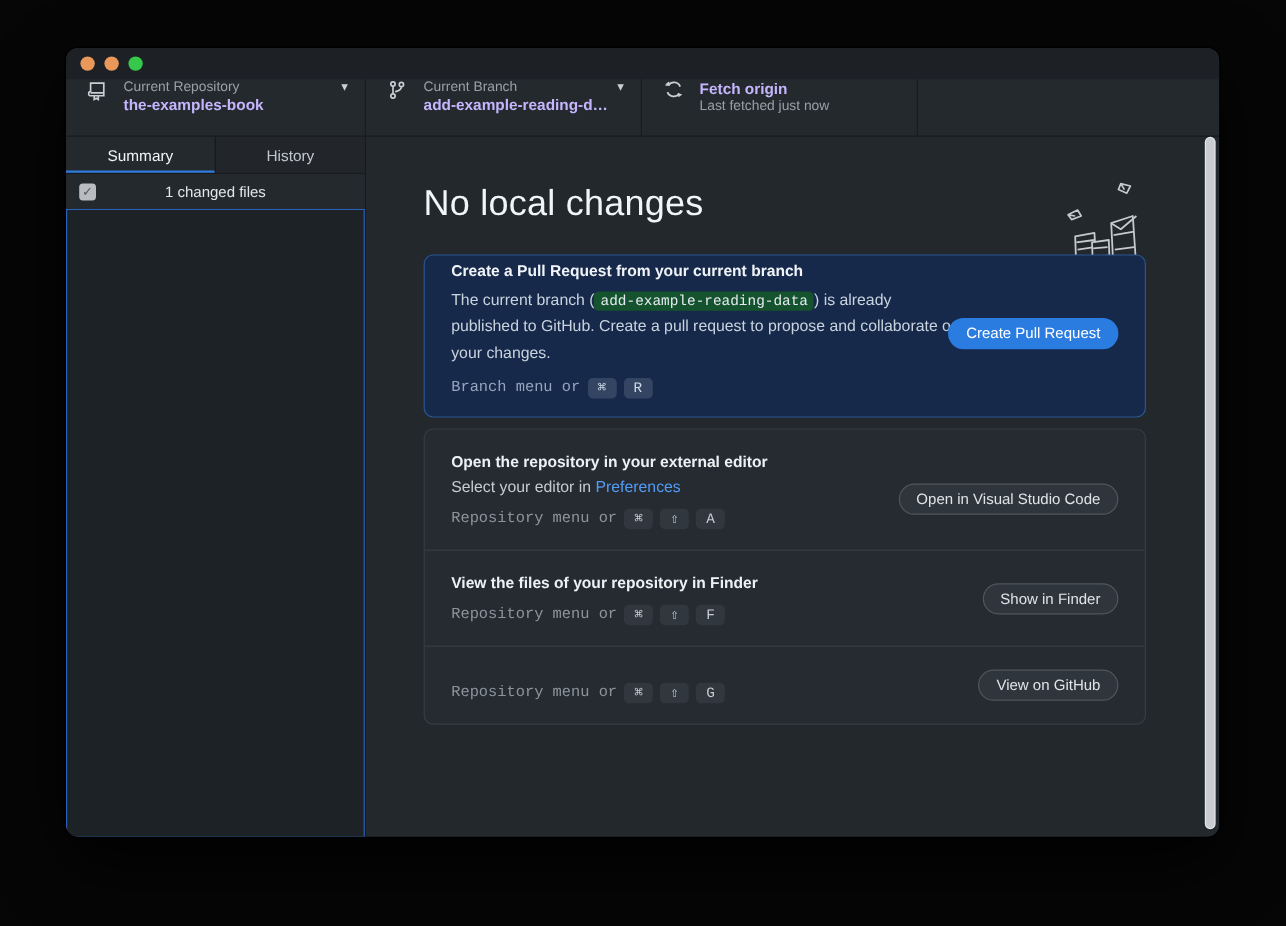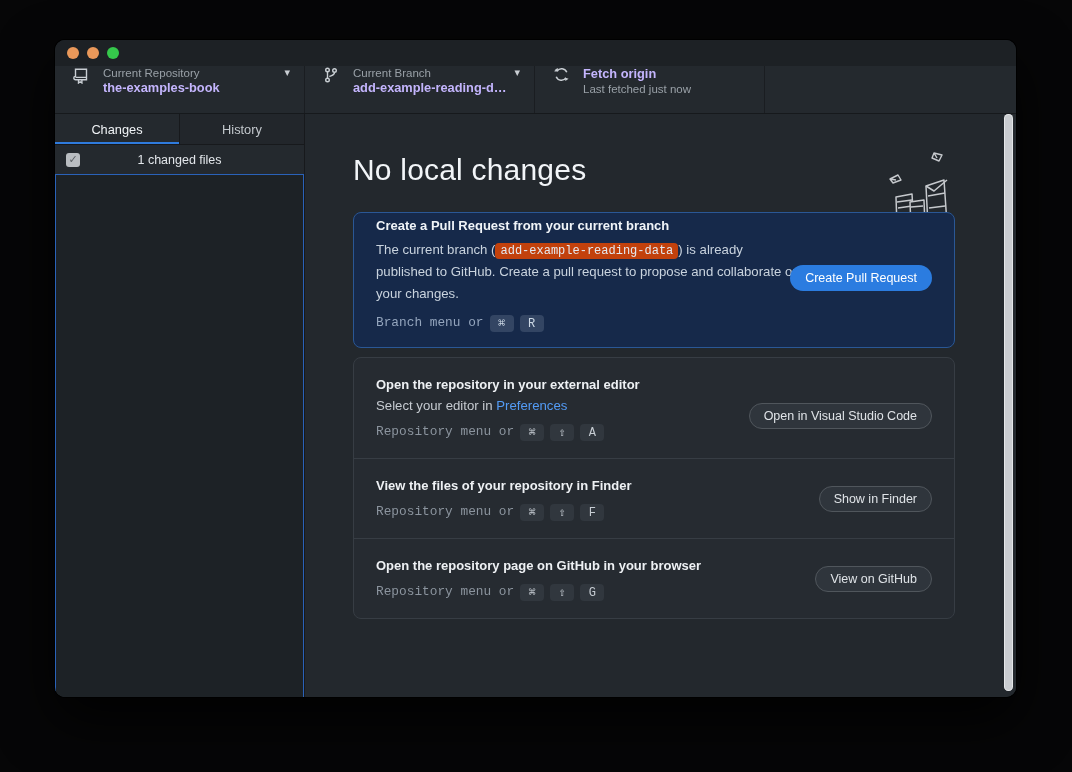--- a/index.html
+++ b/index.html
@@ -58,21 +58,21 @@
   
   .main{flex:1;background:#23282d;position:relative;padding:39px 0 0 48px;box-sizing:border-box;overflow:hidden;}
   .main h1{margin:0;font-size:30px;font-weight:500;color:#f2f5f8;letter-spacing:.2px;}
   .subtitle{margin-top:10px;width:520px;font-size:13.3px;line-height:1.65;color:#d4d9de;}
   .illustration{position:absolute;right:58px;top:36px;}
   
   .pr-card{position:relative;width:602px;margin-top:25px;background:#16294a;border:1px solid #2a5795;border-radius:8px;
     padding:5px 22px 15px;box-sizing:border-box;}
   .pr-title{font-size:13px;font-weight:bold;color:#f0f4f8;}
   .pr-body{margin-top:6px;width:425px;font-size:13.2px;line-height:1.62;color:#c9d3de;}
-  .code-chip{font-family:"Liberation Mono","DejaVu Sans Mono",monospace;font-size:12px;background:#c2410c;color:#e4eaf1;
+  .code-chip{font-family:"Liberation Mono","DejaVu Sans Mono",monospace;font-size:12px;background:#14532d;color:#e4eaf1;
     border-radius:4px;padding:1px 5px;}
   .shortcut{margin-top:11px;font-size:12.8px;color:#94a5bd;display:flex;gap:6px;font-family:Liberation Mono, monospace;}
   .key{display:inline-flex;align-items:center;justify-content:center;min-width:14px;padding:1px 5px;border-radius:4px;
     background:rgba(205,217,229,.16);color:#cdd9e5;font-size:12px;}
   .pr-btn{position:absolute;right:22px;top:52px;background:#2b7ce0;color:#fff;border:none;border-radius:13px;
     padding:6px 15px;font-size:12.5px;font-weight:500;font-family:inherit;cursor:default;}
   
   .sugg-group{width:602px;margin-top:9px;background:#262b31;border:1px solid #373d44;border-radius:8px;box-sizing:border-box;}
   .sugg-row{position:relative;padding:19px 22px 17px;box-sizing:border-box;}
   .sugg-row + .sugg-row{border-top:1px solid #373d44;}
@@ -146,21 +146,21 @@
           <span class="tb-label">Last fetched just now</span>
         </span>
       </div>
       <div class="tb-sec sec-rest"></div>
     </div>
 
     <div class="content">
 
       <div class="sidebar">
         <div class="tabs">
-          <div class="tab active">Changes</div>
+          <div class="tab active">Summary</div>
           <div class="tab">History</div>
         </div>
         <div class="files-row">
           <span class="checkbox">✓</span>
           <span class="files-label">1 changed files</span>
         </div>
         <div class="files-list"></div>
 
       </div>
 
@@ -215,21 +215,20 @@
             <div class="shortcut">
               <span>Repository menu or</span>
               <span class="key">⌘</span>
               <span class="key">⇧</span>
               <span class="key">F</span>
             </div>
             <button class="gray-btn">Show in Finder</button>
           </div>
 
           <div class="sugg-row">
-            <div class="sugg-title">Open the repository page on GitHub in your browser</div>
             <div class="shortcut">
               <span>Repository menu or</span>
               <span class="key">⌘</span>
               <span class="key">⇧</span>
               <span class="key">G</span>
             </div>
             <button class="gray-btn">View on GitHub</button>
           </div>
 
         </div>

